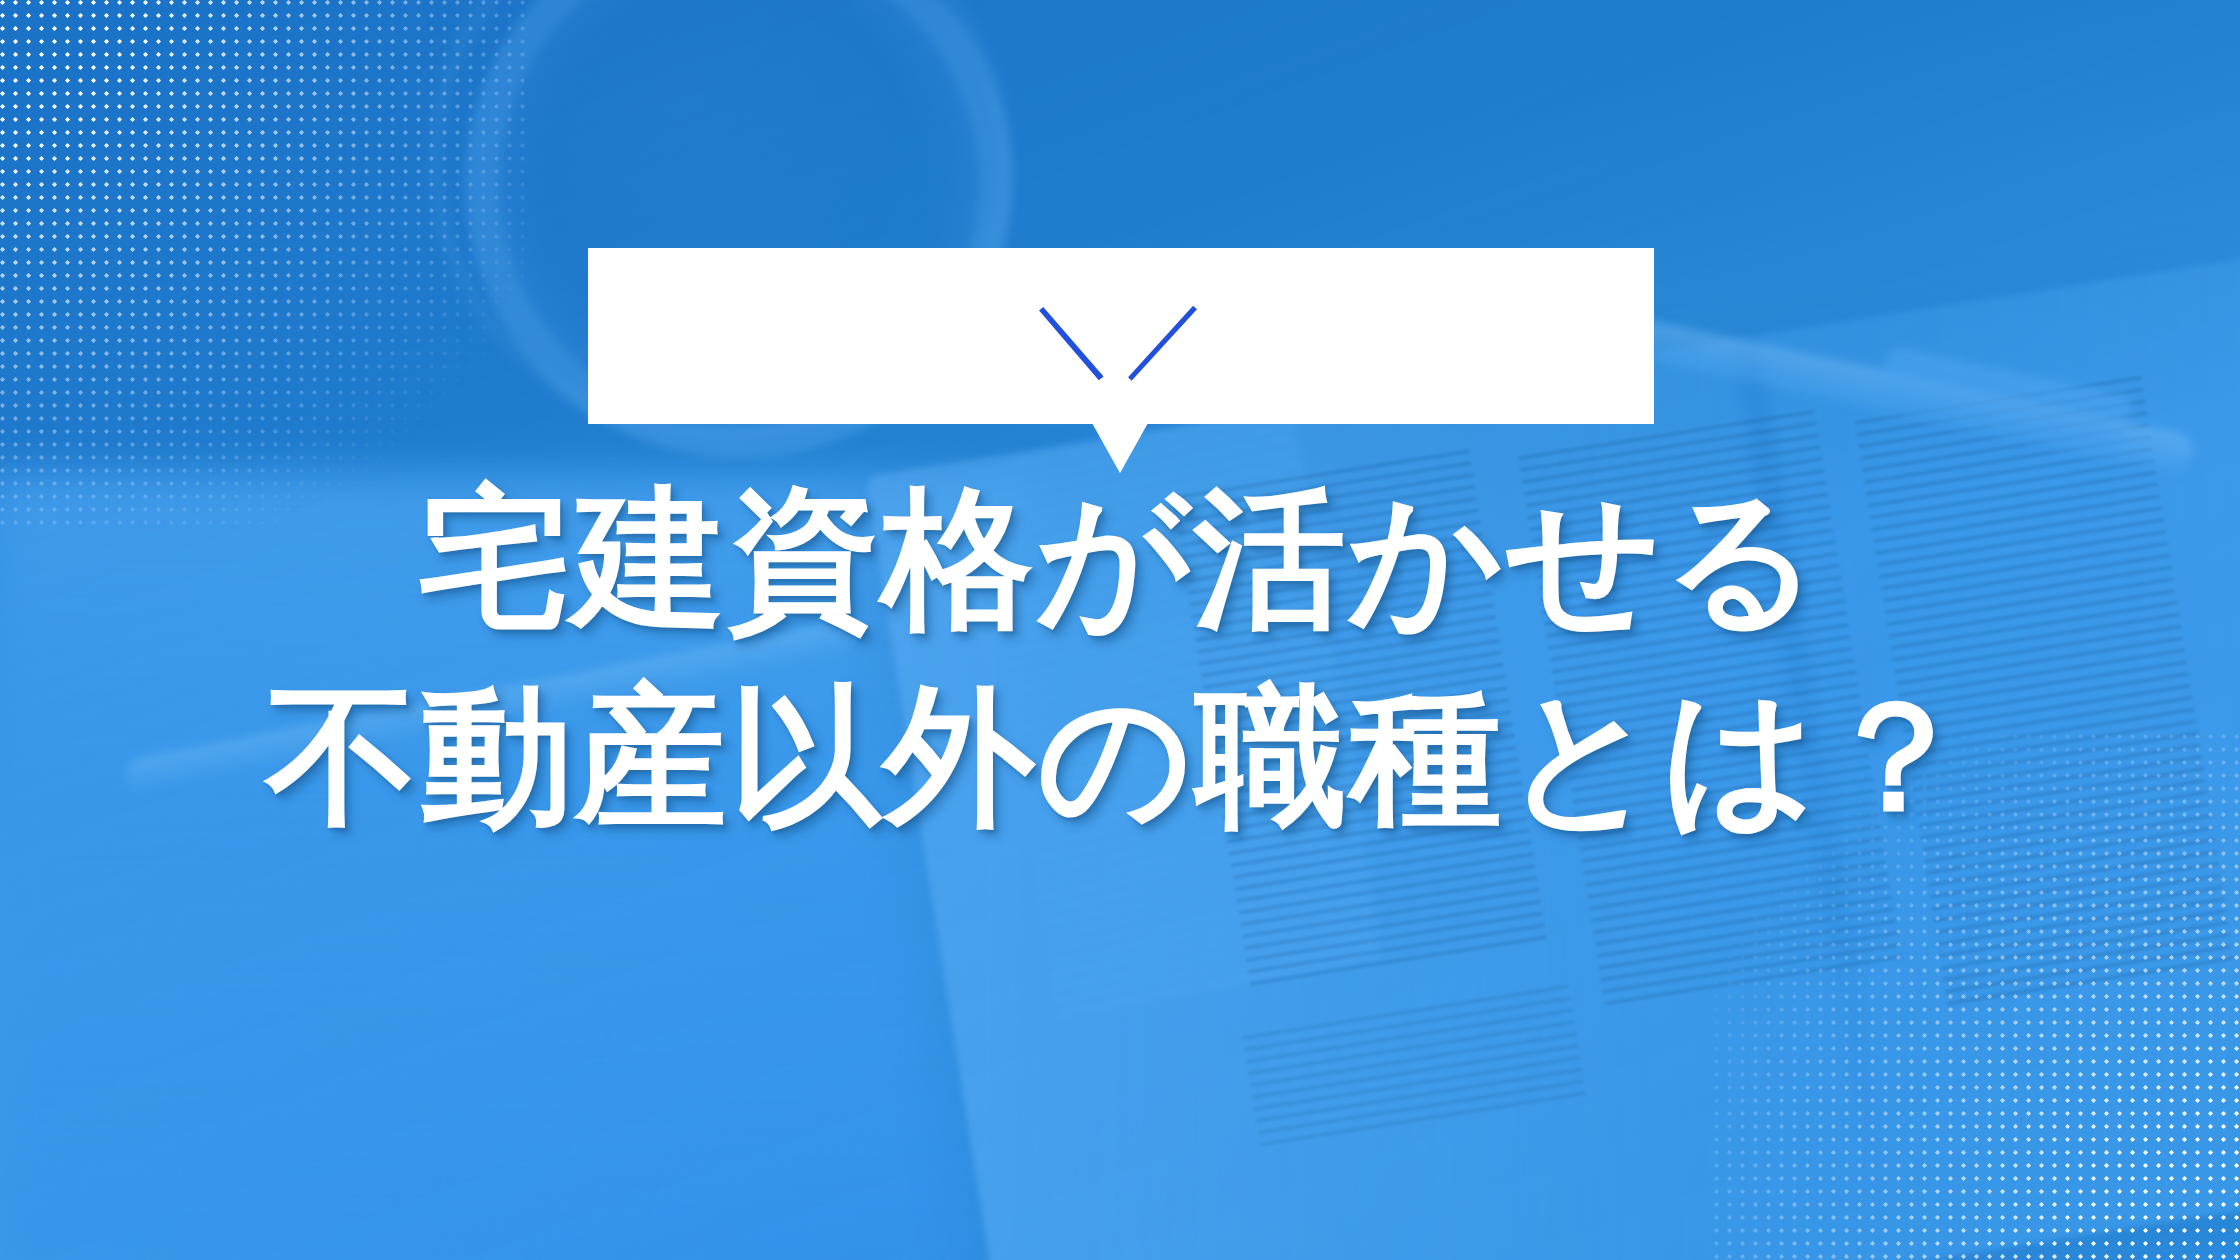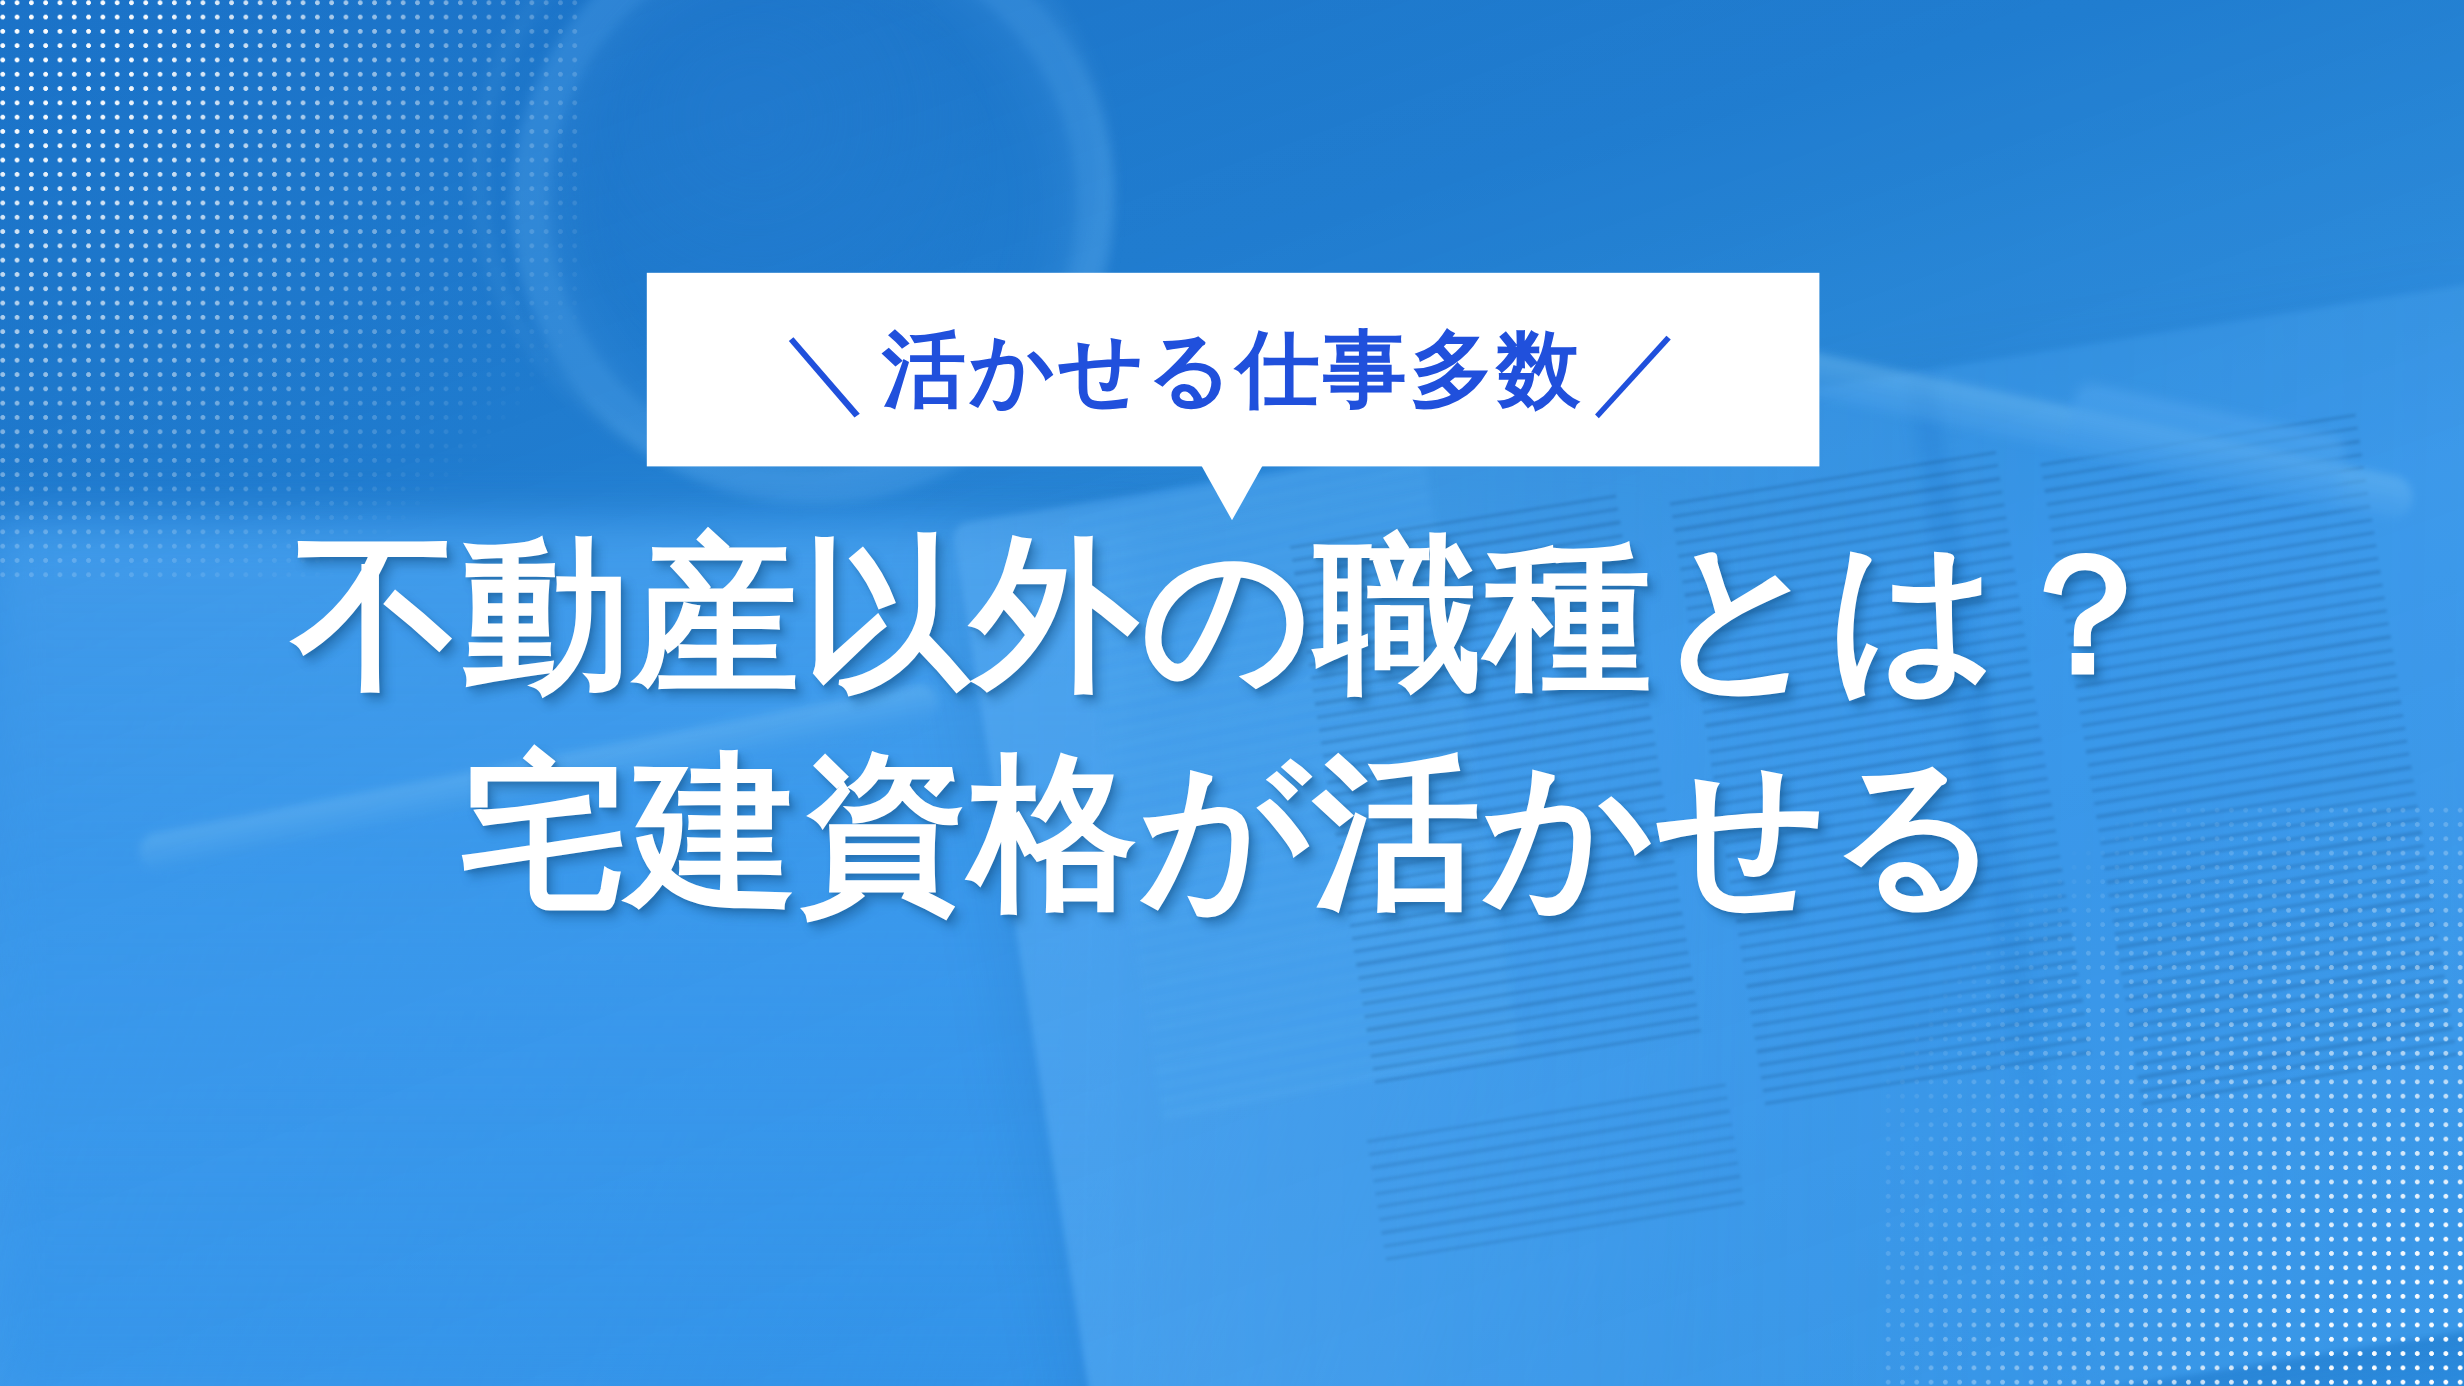--- a/index.html
+++ b/index.html
@@ -306,24 +306,23 @@
 
     <div class="bg-tint"></div>
   </div>
 
   <div class="halftone tl"></div>
   <div class="halftone br"></div>
 
   <div class="badge">
     <div class="badge-text">
       <span class="badge-slash">＼</span>
-      <span>活かせる仕事多数</span>
       <span class="badge-slash">／</span>
     </div>
   </div>
   <div class="badge-tail"></div>
 
   <div class="headline">
+    <span class="headline-line">宅建資格が活かせる</span>
     <span class="headline-line">不動産以外の職種とは？</span>
-    <span class="headline-line">宅建資格が活かせる</span>
   </div>
 
 </div>
 
 </body></html>

